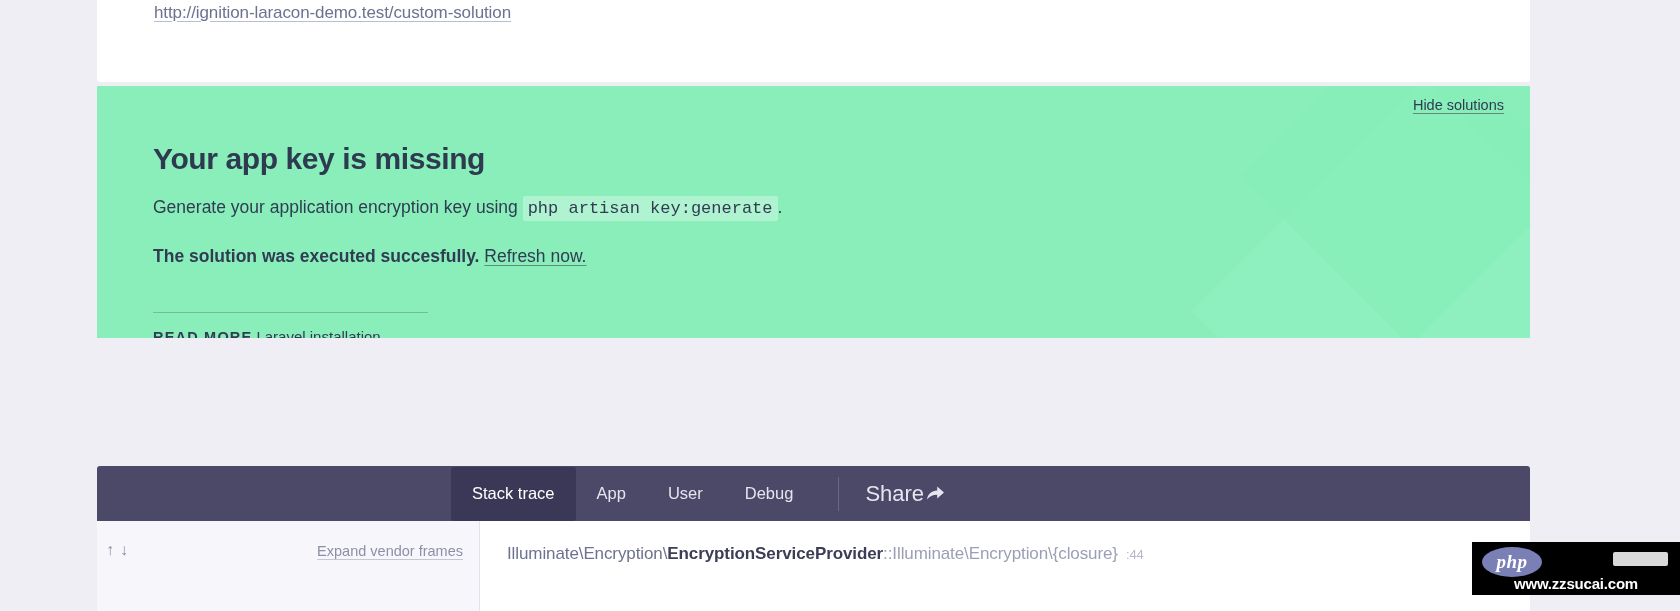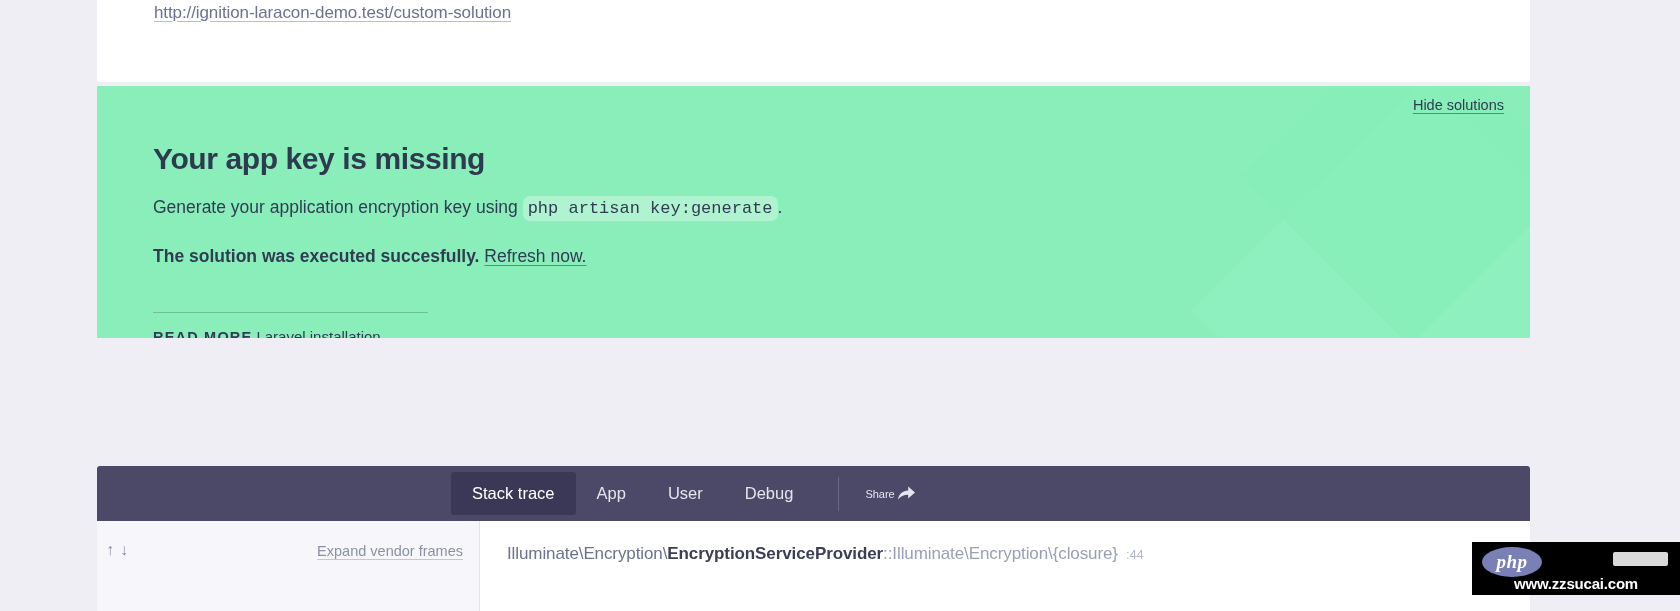--- a/index.html
+++ b/index.html
@@ -91,21 +91,21 @@
     font-size: 17.5px;
     color: #2f3c52;
     white-space: nowrap;
     line-height: 1;
   }
   .sol-desc code {
     font-family: "Liberation Mono", "DejaVu Sans Mono", monospace;
     font-size: 17px;
     background: rgba(255,255,255,0.32);
     padding: 3px 5px;
-    border-radius: 7px;
+    border-radius: 2px;
     color: #2f3c52;
   }
   .sol-exec {
     position: absolute;
     top: 162px;
     font-size: 17.5px;
     color: #2f3c52;
     white-space: nowrap;
     line-height: 1;
   }
@@ -159,42 +159,42 @@
   .tabs {
     display: flex;
     align-items: center;
     height: 100%;
     margin-left: 354px;
   }
   .tab {
     font-size: 16.5px;
     color: #e6e5ef;
     padding: 0 21px;
-    height: 43px;
+    height: 54px;
     display: flex;
     align-items: center;
     border-radius: 3px;
     cursor: pointer;
     white-space: nowrap;
   }
   .tab.active {
     background: #3b3857;
     color: #ffffff;
   }
   .tab-sep {
     width: 1px;
     height: 34px;
     background: #6a668a;
     margin: 0 14px 0 24px;
   }
   .share-btn {
     display: flex;
     align-items: center;
     gap: 2px;
-    font-size: 11px;
+    font-size: 22px;
     color: #e6e5ef;
     padding: 0 12px;
     cursor: pointer;
     white-space: nowrap;
   }
   .share-icon { display: block; }
 
   
   .frames {
     position: absolute;

